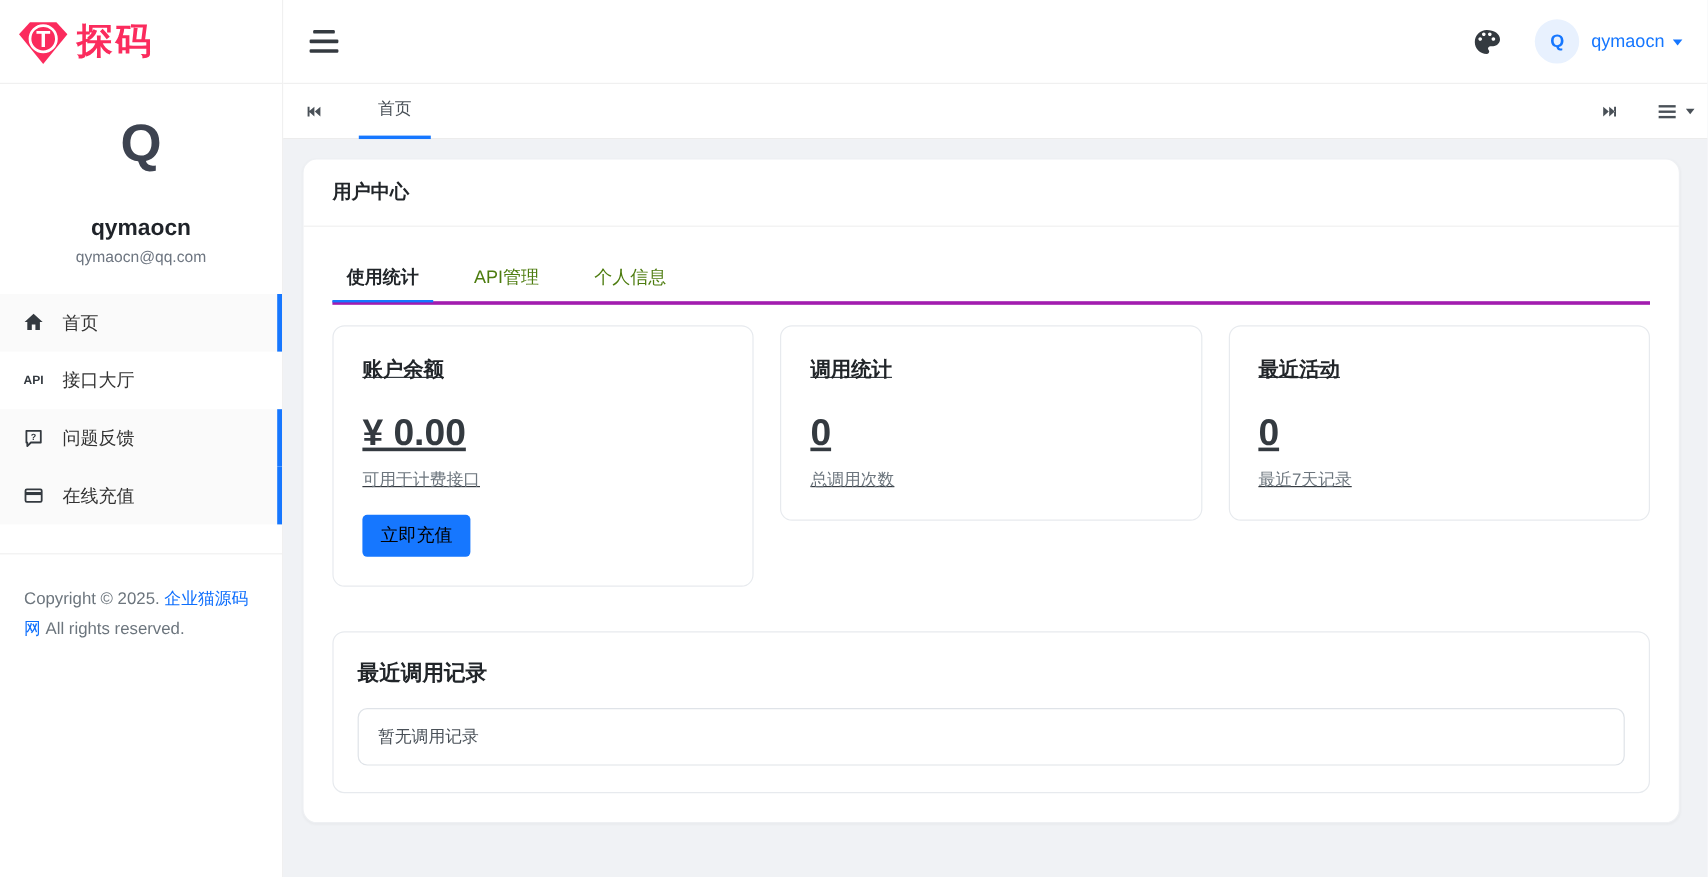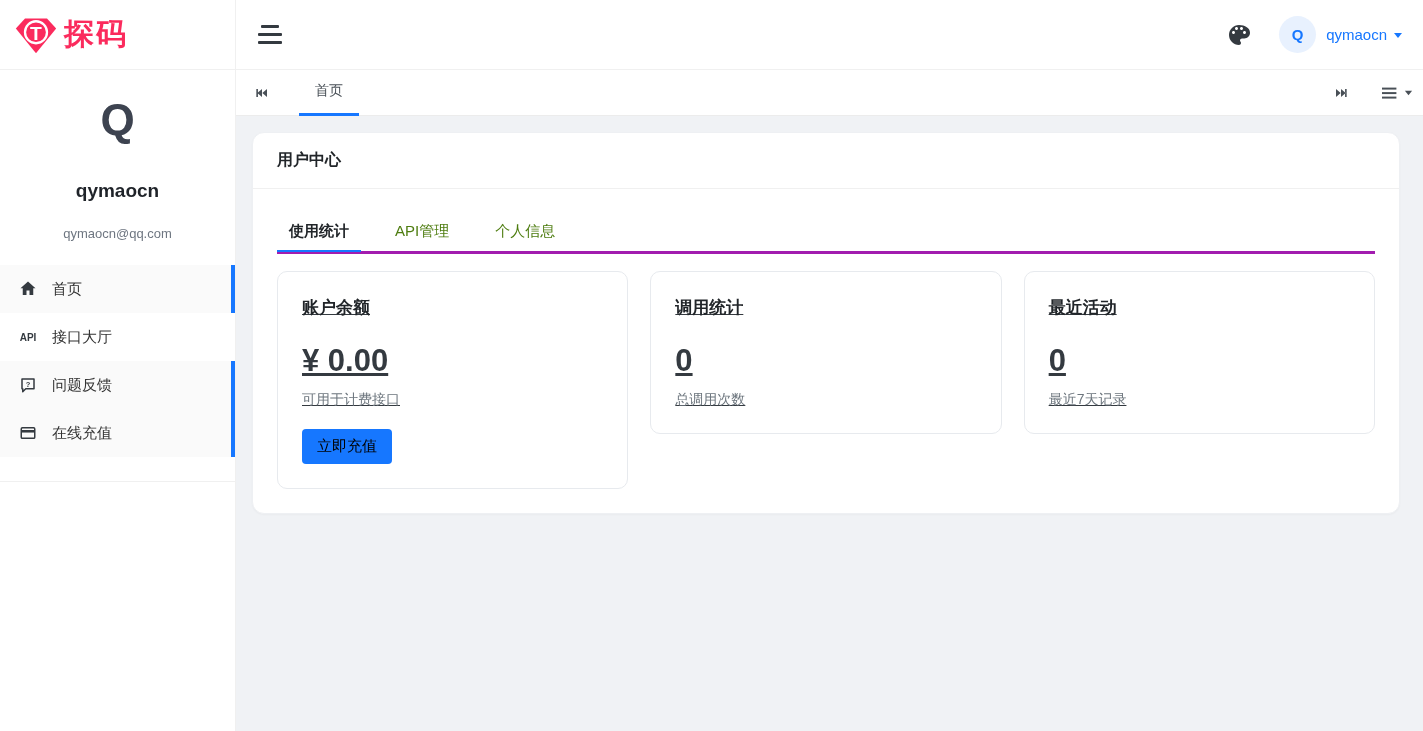--- a/index.html
+++ b/index.html
@@ -19,21 +19,21 @@
   }
   .logo-area {
     height: 70px; display: flex; align-items: center;
     padding-left: 14px; border-bottom: 1px solid #f0f0f0;
   }
   .logo-gem { width: 44px; height: 44px; }
   .logo-text { font-size: 30px; font-weight: 700; color: #fb2b5d; margin-left: 6px; letter-spacing: 2px; }
   .profile { text-align: center; padding-top: 28px; }
   .profile-avatar { font-size: 44px; font-weight: 700; color: #3d4350; line-height: 1; }
   .profile-name { font-size: 19px; font-weight: 700; color: #1f2329; margin-top: 38px; }
-  .profile-email { font-size: 13px; color: #6e7681; margin-top: 24px; }
+  .profile-email { font-size: 13px; color: #6e7681; margin-top: 4px; }
   .menu { margin-top: 24px; }
   .menu-item {
     height: 48px; display: flex; align-items: center;
     padding-left: 18px; cursor: pointer;
     border-right: 4px solid transparent;
   }
   .menu-item.active { background: #fafafa; border-right-color: #1677ff; }
   .menu-item .mi-icon { width: 20px; height: 20px; display: flex; align-items: center; justify-content: center; color: #343a40; }
   .menu-item .mi-label { font-size: 15px; color: #333; margin-left: 14px; }
   .api-glyph { font-size: 10px; font-weight: 700; font-family: Liberation Sans, sans-serif; color: #343a40; letter-spacing: 0; }
@@ -164,20 +164,23 @@
           <rect x="3" y="5" width="18" height="14" rx="1.5"></rect>
           <rect x="3.5" y="8" width="17" height="3.4" fill="#343a40" stroke="none"></rect>
         </svg>
       </span>
       <span class="mi-label">在线充值</span>
     </div>
   </nav>
 
   <hr class="sidebar-divider">
 
+  <div class="copyright">
+    <span>Copyright © 2025. </span><a href="#">企业猫源码网</a><span> All rights reserved.</span>
+  </div>
 </aside>
 
 <div class="main-col">
 
   <header class="topbar">
     <div class="hamburger">
       <span class="h1"></span>
         <span class="h2"></span>
         <span class="h3"></span>
     </div>
@@ -254,17 +257,21 @@
             <div class="stat-value">0</div>
             <div class="stat-caption">总调用次数</div>
           </div>
           <div class="stat-card">
             <div class="stat-title">最近活动</div>
             <div class="stat-value">0</div>
             <div class="stat-caption">最近7天记录</div>
           </div>
         </div>
 
+        <div class="recent-card">
+          <div class="recent-title">最近调用记录</div>
+          <div class="empty-box">暂无调用记录</div>
+        </div>
 
       </div>
     </section>
   </main>
 </div>
 
 </body></html>

